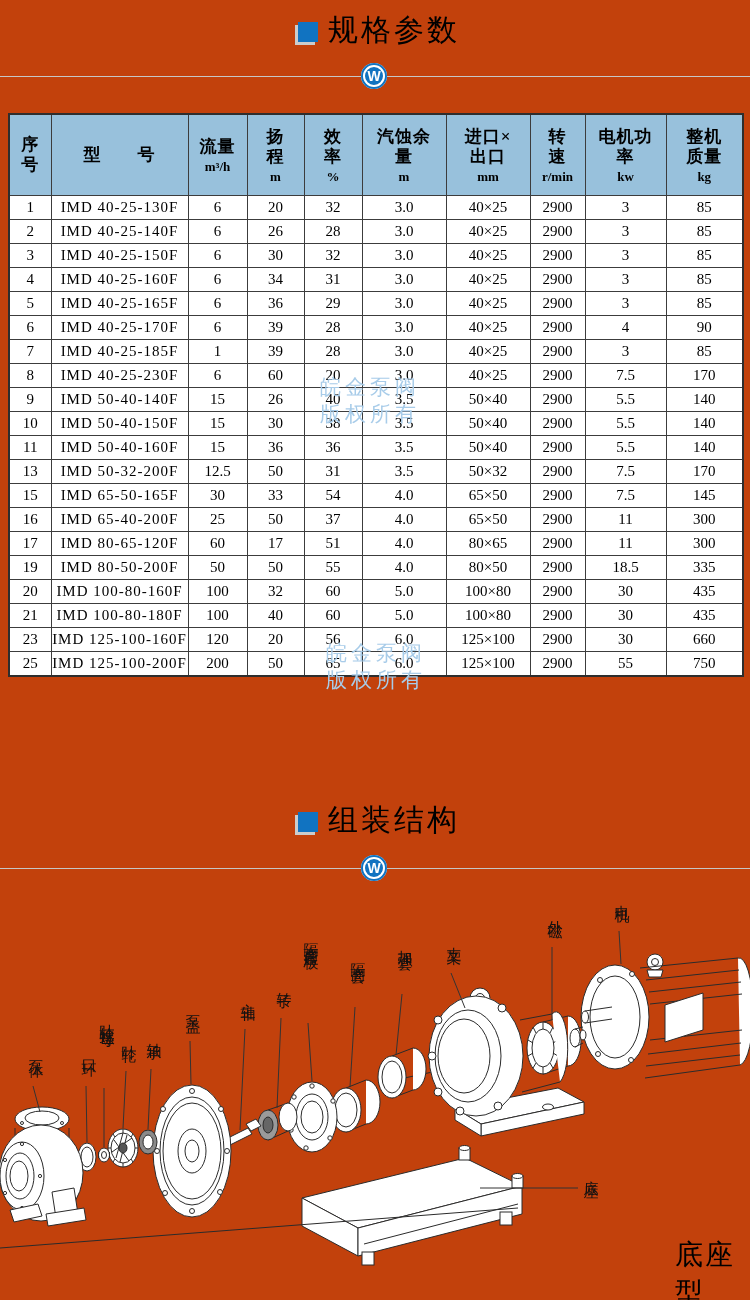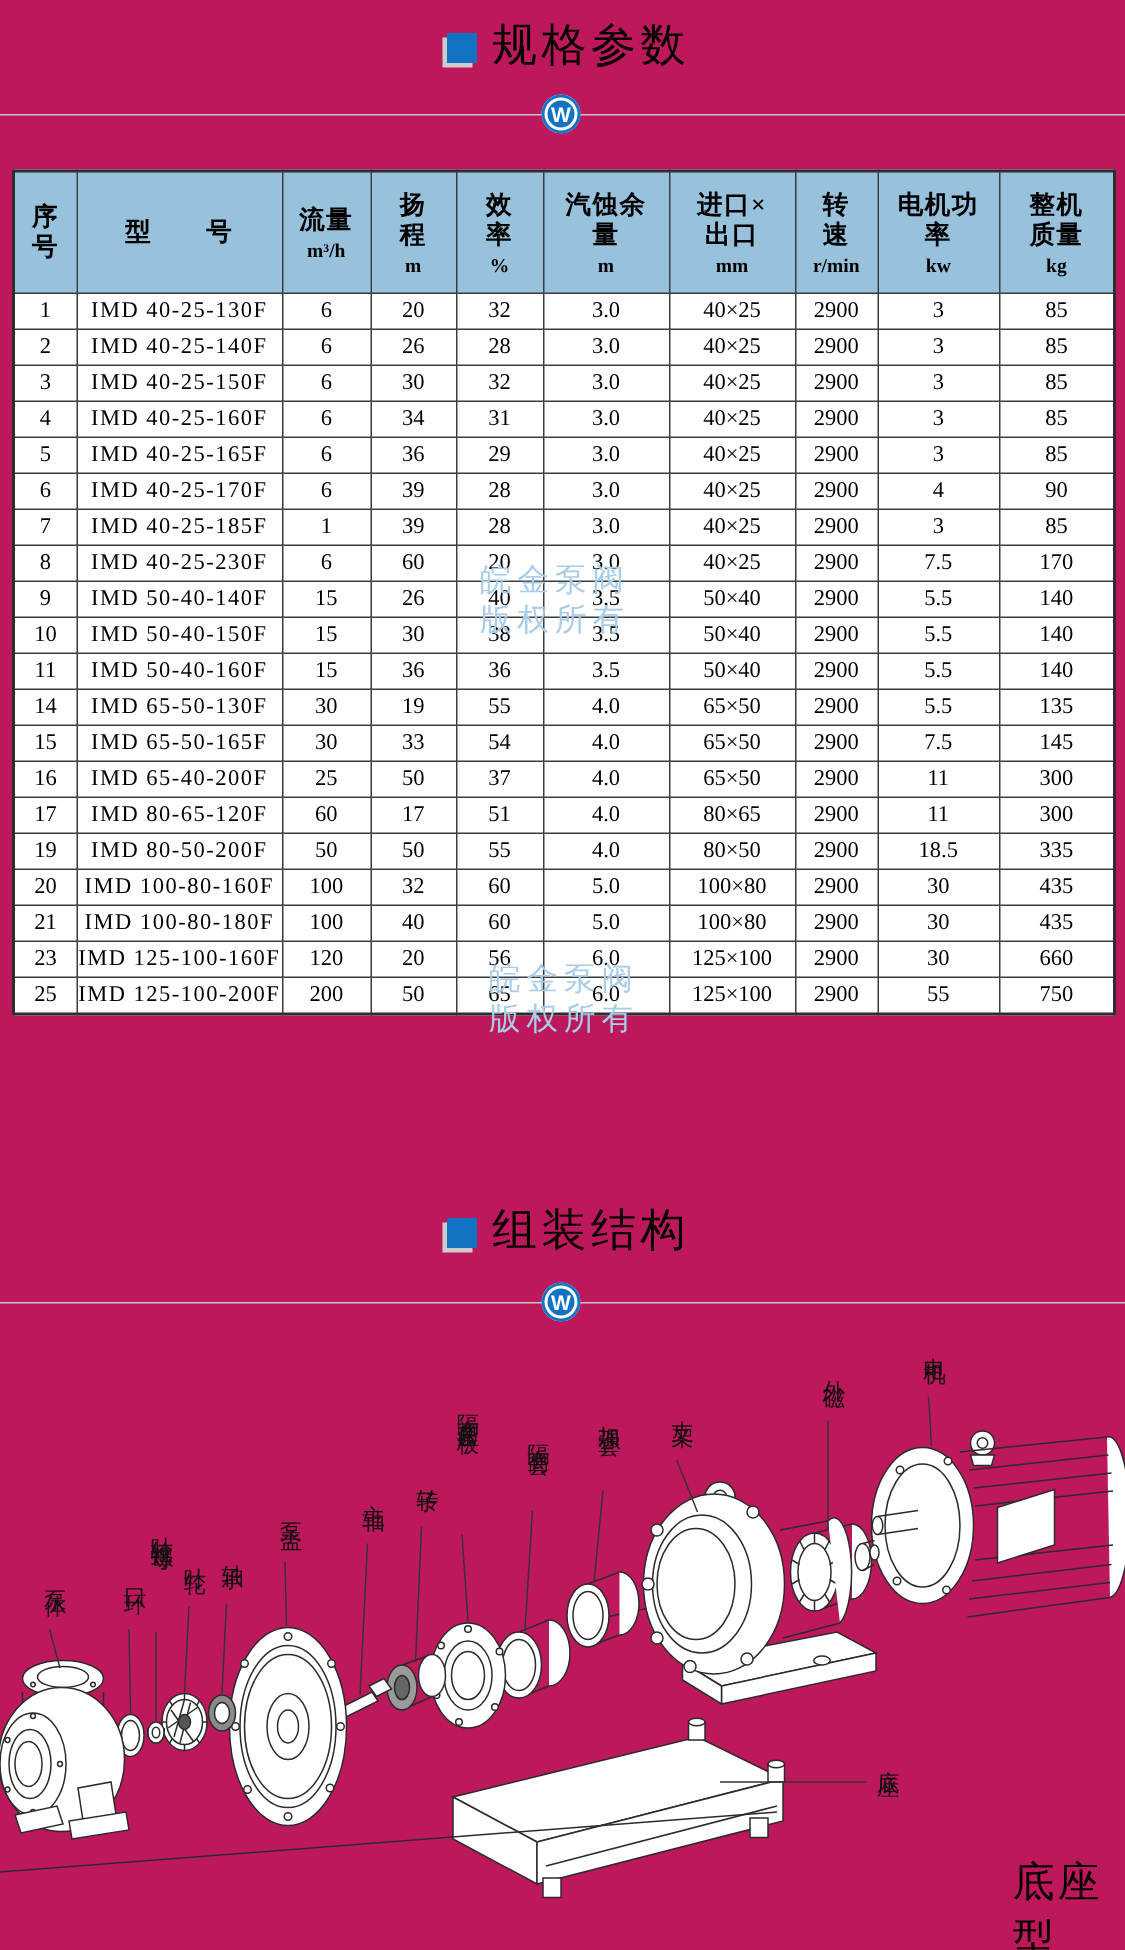--- a/index.html
+++ b/index.html
@@ -1,16 +1,16 @@
 <!DOCTYPE html>
 <html><head>
 <meta charset="utf-8">
 <style>
   html,body { margin:0; padding:0; background:#fff; }
-  .page { position:relative; width:750px; height:1300px; background:#be185d; overflow:hidden;
+  .page { position:relative; width:750px; height:1300px; background:#c2410c; overflow:hidden;
           font-family:"Liberation Sans","DejaVu Sans",sans-serif; }
 
   
   .bullet { position:absolute; width:20px; height:20px; background:#1173c1; box-shadow:-3px 3px 0 #cccccc; }
   .sec-title { position:absolute; margin:0; font-size:30px; font-weight:500; color:#000;
                letter-spacing:3px; font-family:"Liberation Sans","DejaVu Sans",sans-serif; }
   .divider { position:absolute; left:0; width:750px; height:1px; background:#c6c6c6; }
   .wbadge { position:absolute; left:361px; width:26px; height:26px; border-radius:50%;
             background:#1173c1; color:#fff; display:flex; align-items:center; justify-content:center;
             font-weight:bold; font-size:14px; z-index:3;
@@ -232,30 +232,30 @@
           <td class="c-flow">15</td>
           <td class="c-head">36</td>
           <td class="c-efficiency">36</td>
           <td class="c-npsh">3.5</td>
           <td class="c-inlet_outlet">50×40</td>
           <td class="c-speed">2900</td>
           <td class="c-power">5.5</td>
           <td class="c-weight">140</td>
         </tr>
         <tr>
-          <td class="c-index">14</td>
-          <td class="c-model">IMD 65-50-130F</td>
-          <td class="c-flow">30</td>
-          <td class="c-head">19</td>
-          <td class="c-efficiency">55</td>
-          <td class="c-npsh">4.0</td>
-          <td class="c-inlet_outlet">65×50</td>
-          <td class="c-speed">2900</td>
-          <td class="c-power">5.5</td>
-          <td class="c-weight">135</td>
+          <td class="c-index">13</td>
+          <td class="c-model">IMD 50-32-200F</td>
+          <td class="c-flow">12.5</td>
+          <td class="c-head">50</td>
+          <td class="c-efficiency">31</td>
+          <td class="c-npsh">3.5</td>
+          <td class="c-inlet_outlet">50×32</td>
+          <td class="c-speed">2900</td>
+          <td class="c-power">7.5</td>
+          <td class="c-weight">170</td>
         </tr>
         <tr>
           <td class="c-index">15</td>
           <td class="c-model">IMD 65-50-165F</td>
           <td class="c-flow">30</td>
           <td class="c-head">33</td>
           <td class="c-efficiency">54</td>
           <td class="c-npsh">4.0</td>
           <td class="c-inlet_outlet">65×50</td>
           <td class="c-speed">2900</td>

